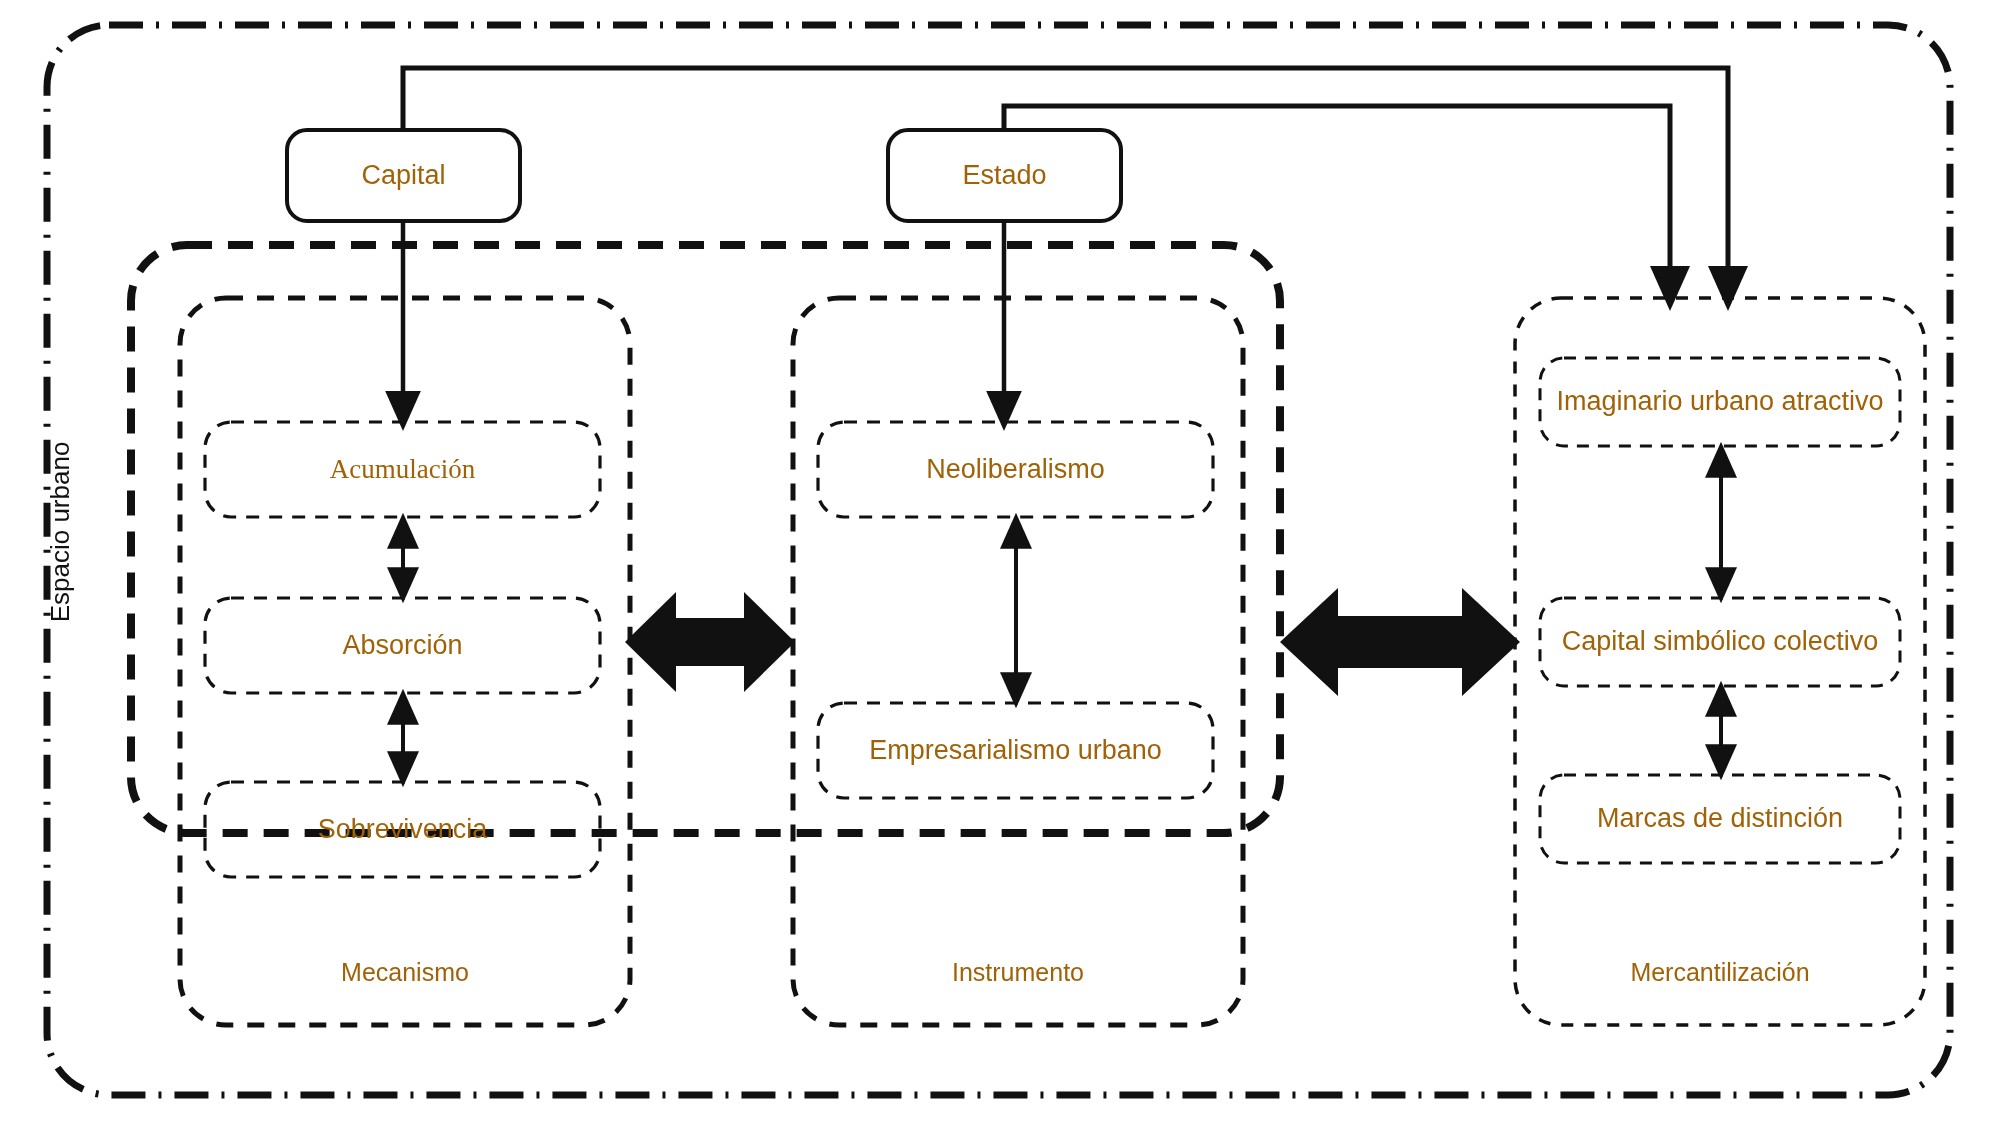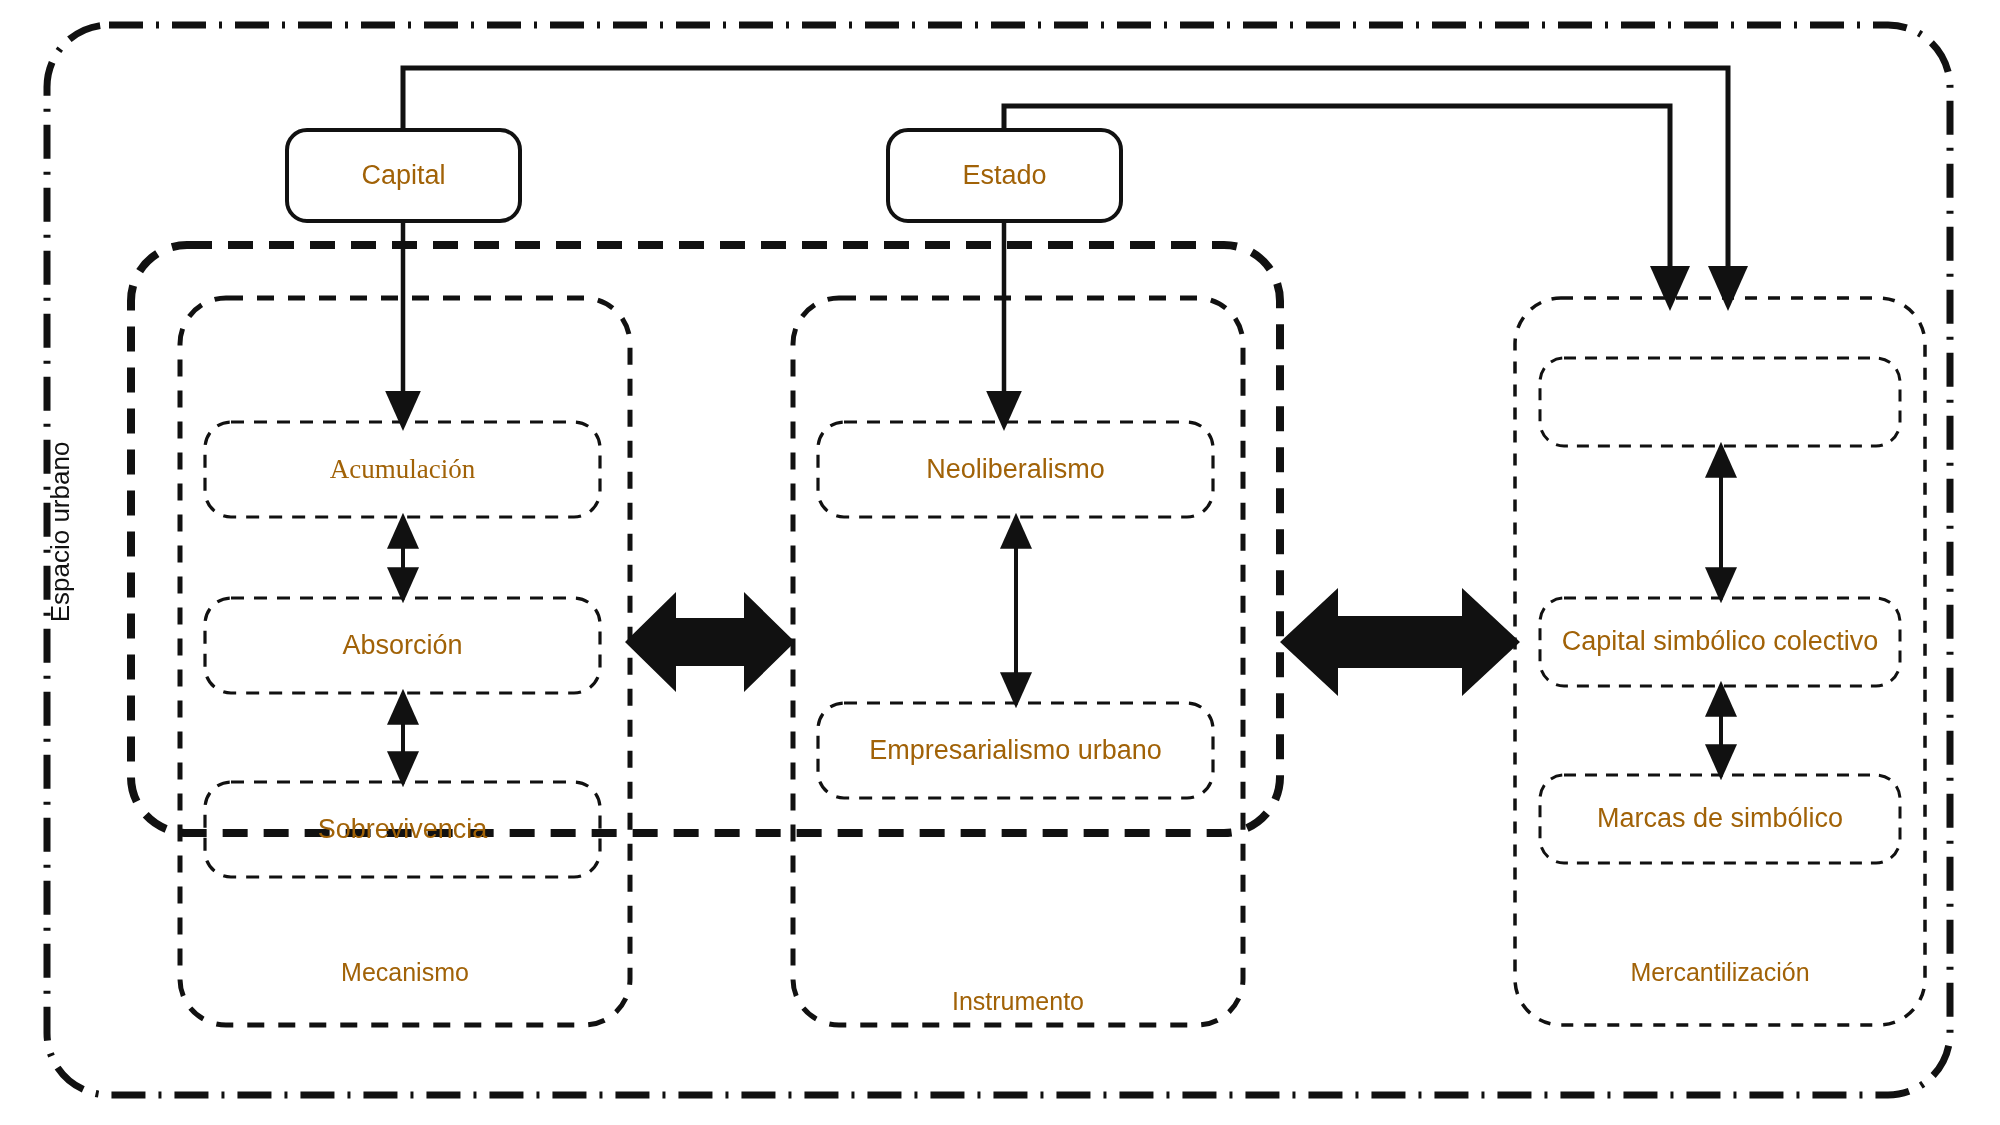--- a/index.html
+++ b/index.html
@@ -102,19 +102,20 @@
   <div class="lbl lbl-source" style="left:287px; top:130px; width:233px; height:91px;">Capital</div>
   <div class="lbl lbl-source" style="left:888px; top:130px; width:233px; height:91px;">Estado</div>
 
   <div class="lbl lbl-item" style="left:205px; top:422px; width:395px; height:95px;font-family:Liberation Serif, serif;">Acumulación</div>
   <div class="lbl lbl-item" style="left:205px; top:598px; width:395px; height:95px;">Absorción</div>
   <div class="lbl lbl-item" style="left:205px; top:782px; width:395px; height:95px;">Sobrevivencia</div>
   <div class="lbl lbl-group" style="left:180px; top:955px; width:450px; height:34px;">Mecanismo</div>
 
   <div class="lbl lbl-item" style="left:818px; top:422px; width:395px; height:95px;">Neoliberalismo</div>
   <div class="lbl lbl-item" style="left:818px; top:703px; width:395px; height:95px;">Empresarialismo urbano</div>
-  <div class="lbl lbl-group" style="left:793px; top:955px; width:450px; height:34px;margin-top:29px;">Instrumento</div>
+  <div class="lbl lbl-group" style="left:793px; top:955px; width:450px; height:34px;">Instrumento</div>
 
+  <div class="lbl lbl-item" style="left:1540px; top:358px; width:360px; height:88px;">Imaginario urbano atractivo</div>
   <div class="lbl lbl-item" style="left:1540px; top:598px; width:360px; height:88px;">Capital simbólico colectivo</div>
-  <div class="lbl lbl-item" style="left:1540px; top:775px; width:360px; height:88px;">Marcas de simbólico</div>
+  <div class="lbl lbl-item" style="left:1540px; top:775px; width:360px; height:88px;">Marcas de distinción</div>
   <div class="lbl lbl-group" style="left:1515px; top:955px; width:410px; height:34px;">Mercantilización</div>
 
 </div>
 
 </body></html>

